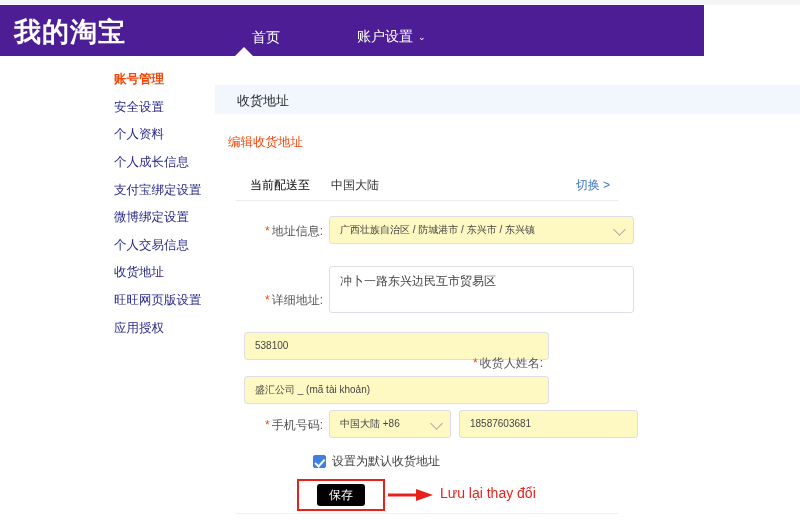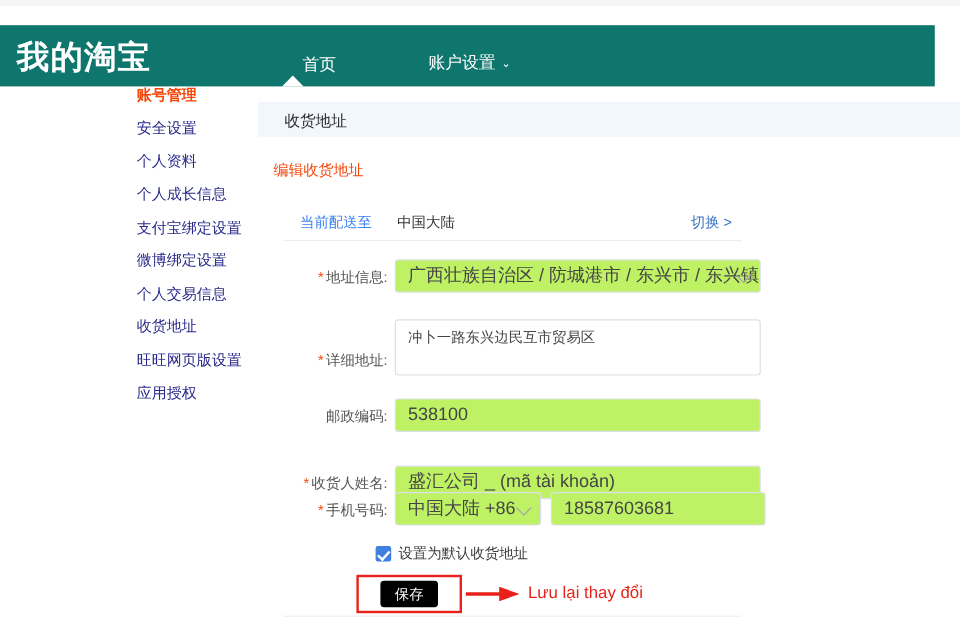--- a/index.html
+++ b/index.html
@@ -17,23 +17,23 @@
 
   
   .top-strip {
     position: absolute; left: 0; top: 0;
     width: 800px; height: 5px;
     background: #f4f5f7;
   }
 
   
   .header {
-    position: absolute; left: 0; top: 21px;
-    width: 779px; height: 51px;
-    background: #0f766e;
+    position: absolute; left: 0; top: 5px;
+    width: 704px; height: 51px;
+    background: #4c1d95;
   }
   .logo {
     position: absolute; left: 14px; top: 12px;
     font-size: 27px;
     font-weight: bold;
     color: #ffffff;
     letter-spacing: 1px;
     line-height: 31px;
     white-space: nowrap;
   }
@@ -102,21 +102,21 @@
   }
 
   
   .ship-bar {
     position: absolute; left: 236px; top: 171px;
     width: 382px; height: 30px;
     border-bottom: 1px solid #ededed;
   }
   .ship-label {
     position: absolute; left: 14px; top: 6px;
-    font-size: 12px; color: #3b82f6;
+    font-size: 12px; color: #000000;
     white-space: nowrap;
   }
   .ship-value {
     position: absolute; left: 95px; top: 6px;
     font-size: 12px; color: #333333; font-weight: normal;
     white-space: nowrap;
   }
   .ship-switch {
     position: absolute; right: 8px; top: 6px;
     font-size: 12px; color: #3b74c4;
@@ -133,22 +133,22 @@
     line-height: 26px;
     white-space: nowrap;
     padding-right: 6px;
   }
   .req { color: #f4480b; margin-right: 2px; }
 
   .fctl { position: relative; }
   .inp {
     border: 1px solid #dcdfe6;
     border-radius: 3px;
-    background: #bef264;
-    font-size: 15px;
+    background: #fef9c3;
+    font-size: 10px;
     color: #454545;
     padding: 0 10px;
     line-height: 26px;
     height: 28px;
     white-space: nowrap;
     overflow: hidden;
   }
   .inp.wide { width: 305px; }
   .select-ico {
     position: absolute; right: 10px; top: 9px;
@@ -285,27 +285,26 @@
   </div>
 
   <div class="frow" style="left:244px; top:266px;">
     <div class="flabel"><span class="req">*</span><span>详细地址:</span></div>
     <div class="fctl">
       <div class="txtarea">冲卜一路东兴边民互市贸易区</div>
     </div>
   </div>
 
   <div class="frow" style="left:244px; top:332px;">
-    <div class="flabel"><span class="req"></span><span>邮政编码:</span></div>
     <div class="fctl">
       <div class="inp wide">538100</div>
     </div>
   </div>
 
-  <div class="frow" style="left:244px; top:388px;">
+  <div class="frow" style="left:244px; top:350px;flex-direction:column;">
     <div class="flabel"><span class="req">*</span><span>收货人姓名:</span></div>
     <div class="fctl">
       <div class="inp wide">盛汇公司 _ (mã tài khoản)</div>
     </div>
   </div>
 
   <div class="frow" style="left:244px; top:410px;">
     <div class="flabel"><span class="req">*</span><span>手机号码:</span></div>
     <div class="fctl phone-wrap">
       <div style="position:relative;">

